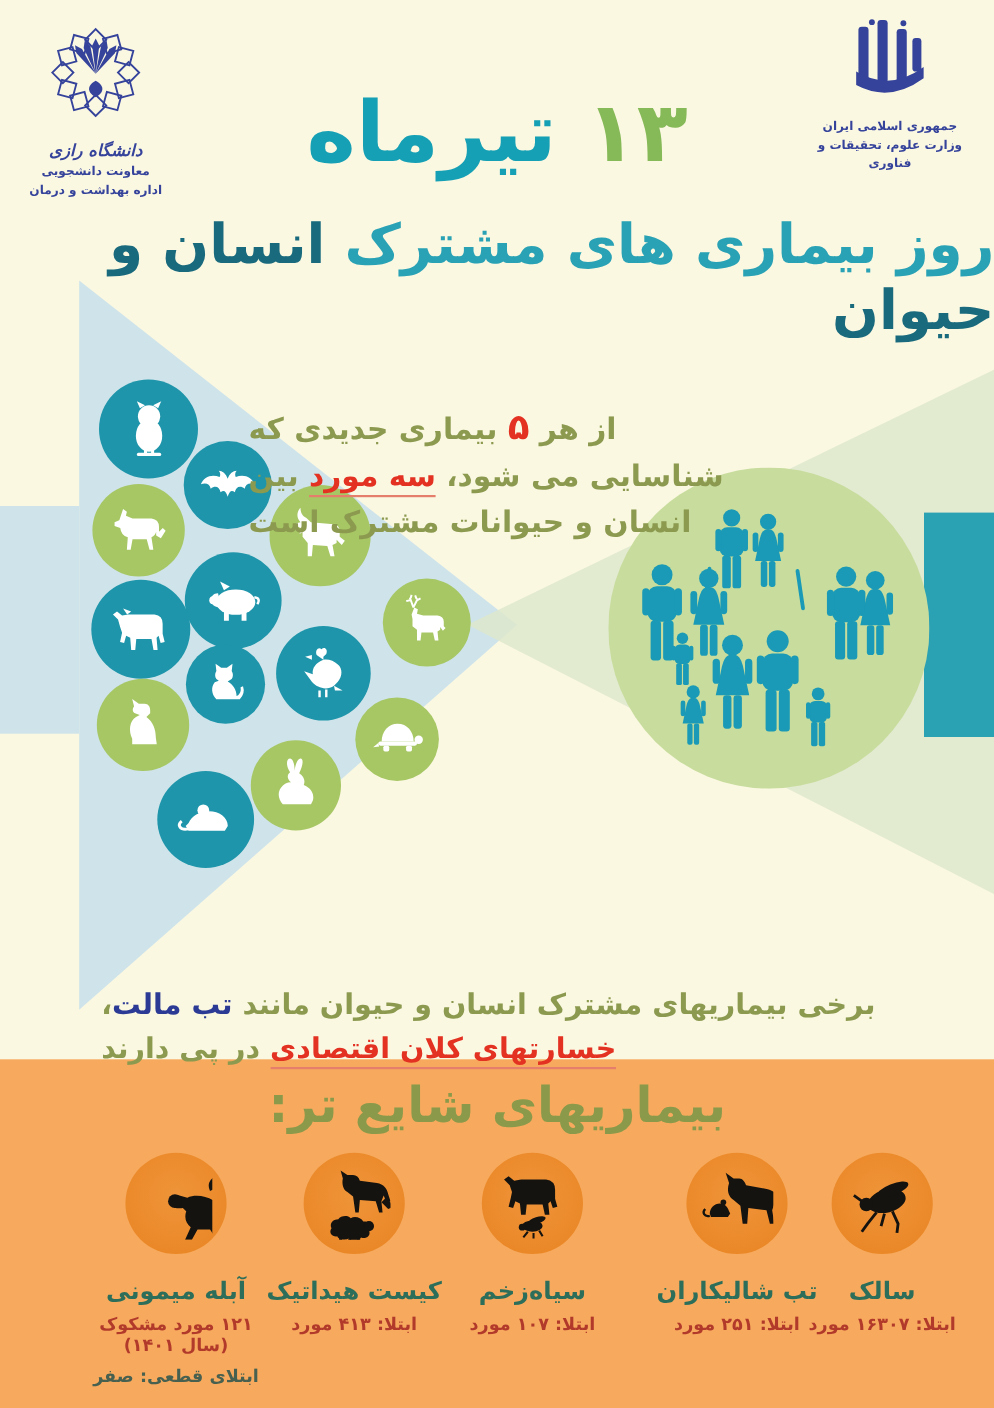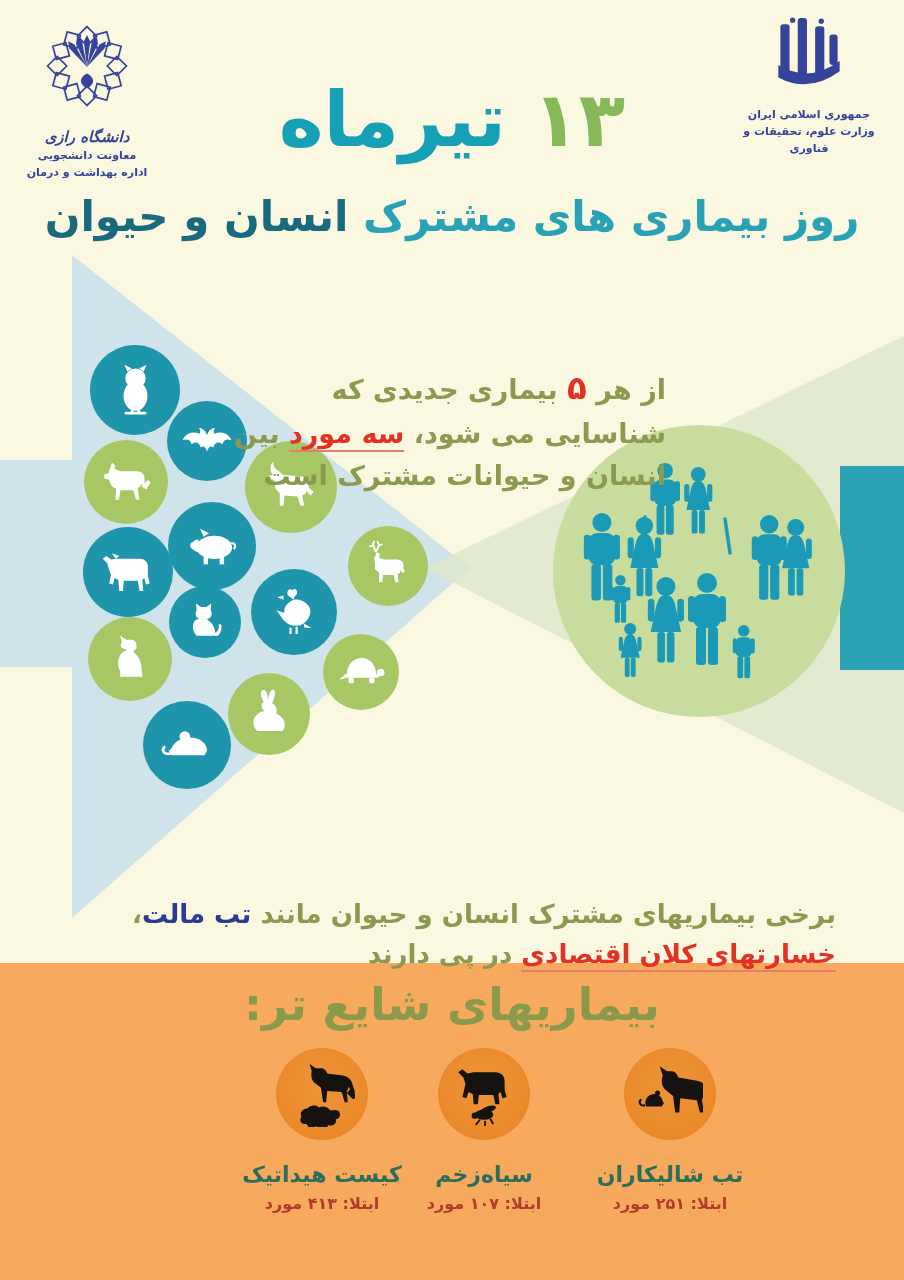--- a/index.html
+++ b/index.html
@@ -14,26 +14,26 @@
   
   .logo-left{left:22px;top:18px;width:130px;text-align:center;color:#35439b;}
   .logo-right{right:20px;top:14px;width:150px;text-align:center;color:#35439b;}
   .logo-caption{font-size:11px;font-weight:bold;line-height:1.55;color:#35439b;}
   .logo-org{font-size:15px;font-weight:bold;font-style:italic;margin:14px 0 1px;}
 
   
   .title-row{top:78px;left:0;right:0;text-align:center;font-weight:bold;font-size:76px;line-height:1.1;}
   .title-day{color:#86b957;}
   .title-month{color:#16a0b5;}
-  .subtitle{top:192px;left:0;right:0;text-align:center;font-size:42px;line-height:1.2;}
+  .subtitle{top:192px;left:0;right:0;font-size:50px;line-height:1.2;}
   .subtitle .reg{color:#2aa2b5;font-weight:600;}
   .subtitle .strong{color:#196a7d;font-weight:800;}
 
   
-  .para{color:#8c9a50;font-weight:bold;text-align:right;line-height:1.55;}
+  .para{color:#8c9a50;font-weight:bold;text-align:left;line-height:1.55;}
   .p1{top:336px;right:238px;width:440px;font-size:27px;}
   .p2{top:694px;right:266px;width:340px;font-size:27px;}
   .p3{top:868px;right:68px;width:744px;font-size:26px;}
   .hl-red{color:#e33122;}
   .hl-red-u{color:#e33122;border-bottom:2px solid #e57f6c;padding-bottom:1px;}
   .hl-blue{color:#2b3a94;}
 
   
   .animal{position:absolute;border-radius:50%;display:flex;align-items:center;justify-content:center;color:#ffffff;}
   .animal.teal{background:#1e95aa;}
@@ -309,20 +309,34 @@
   </p>
 
 
   <p class="abs para p3" style="z-index:3;">
     <span>برخی بیماریهای مشترک انسان و حیوان مانند </span><span class="hl-blue">تب مالت</span><span>، </span><span class="hl-red-u">خسارتهای کلان اقتصادی</span><span> در پی دارند</span>
   </p>
 
   <div class="abs orange-band" style="z-index:1;"></div>
   <div class="abs diseases-title" style="z-index:3;">بیماریهای شایع تر:</div>
 
+  <div class="disease-item" style="left:714px;z-index:3;">
+    <div class="disease-circle">
+        <span id="disease-icon-0">
+          <svg width="66" height="66" viewBox="0 0 64 64" fill="currentColor">
+            <ellipse cx="36" cy="30" rx="17" ry="10" transform="rotate(-14 36 30)"></ellipse>
+            <ellipse cx="41" cy="20" rx="15" ry="5" transform="rotate(-22 41 20)"></ellipse>
+            <circle cx="18" cy="33" r="6"></circle>
+            <path d="M27 40 L19 50 L14 57 M34 41 L31 52 M41 39 L46 50 L45 58 M14 30 L7 25" fill="none" stroke="currentColor" stroke-width="2.5"></path>
+          </svg>
+        </span>
+      </div>
+    <div class="disease-name">سالک</div>
+    <div class="disease-stat">ابتلا: ۱۶۳۰۷ مورد</div>
+  </div>
   <div class="disease-item" style="left:582px;z-index:3;">
     <div class="disease-circle">
         <span id="disease-icon-1">
           <svg width="66" height="66" viewBox="0 0 64 64" fill="currentColor">
             <path d="M25 14 L22 5 L29 10 L34 10 C37 10 39 13 40 16 L57 19 C64 20 68 24 70 30 L72 38 L68 38 L65 32 L63 38 L65 50 L61 50 L58 38 L42 36 L41 50 L37 50 L35 34 L29 29 C24 26 23 20 25 14 Z"></path>
             <path d="M69 33 L76 44 L72 47 L64 39 Z"></path>
             <path d="M8 41 C8 36 12 32 17 32 C21 32 24 35 25 39 L26 41 L24 44 L9 44 Z"></path>
             <circle cx="20" cy="31" r="2.5"></circle>
             <path d="M8 43 C3 44 1 40 4 37" fill="none" stroke="currentColor" stroke-width="2"></path>
           </svg>
@@ -354,14 +368,28 @@
             <path d="M61 26 L66 35 L62 37 L56 31 Z"></path>
             <path d="M18 46 C13 46 10 50 12 54 C9 58 13 62 17 61 C18 64 24 65 27 63 C30 66 36 65 38 62 C43 64 47 60 45 56 C48 52 44 47 40 48 C38 44 32 43 29 45 C26 42 20 43 18 46 Z"></path>
             <circle cx="45" cy="52" r="4.5"></circle>
             <path d="M20 62 L20 68 M28 63 L28 69 M36 62 L36 68" fill="none" stroke="currentColor" stroke-width="2.5"></path>
           </svg>
         </span>
       </div>
     <div class="disease-name">کیست هیداتیک</div>
     <div class="disease-stat">ابتلا: ۴۱۳ مورد</div>
   </div>
+  <div class="disease-item" style="left:66px;width:188px;z-index:3;">
+    <div class="disease-circle">
+        <span id="disease-icon-4">
+          <svg width="66" height="66" viewBox="0 0 64 64" fill="currentColor">
+            <path d="M70 34 C64 26 50 23 42 27 L35 25 C29 23 25 28 27 32 C29 36 34 37 38 36 L41 39 C39 45 41 50 45 53 L40 64 L46 64 L51 55 L62 55 L68 64 L74 64 L70 53 C76 48 76 41 70 34 Z"></path>
+            <circle cx="31" cy="30" r="6"></circle>
+            <path d="M70 38 C82 34 88 20 78 12 C70 6 60 12 64 20" fill="none" stroke="currentColor" stroke-width="4.5"></path>
+          </svg>
+        </span>
+      </div>
+    <div class="disease-name">آبله میمونی</div>
+    <div class="disease-stat">۱۲۱ مورد مشکوک (سال ۱۴۰۱)</div>
+    <div class="disease-stat2">ابتلای قطعی: صفر</div>
+  </div>
 
 </div>
 
 </body></html>

